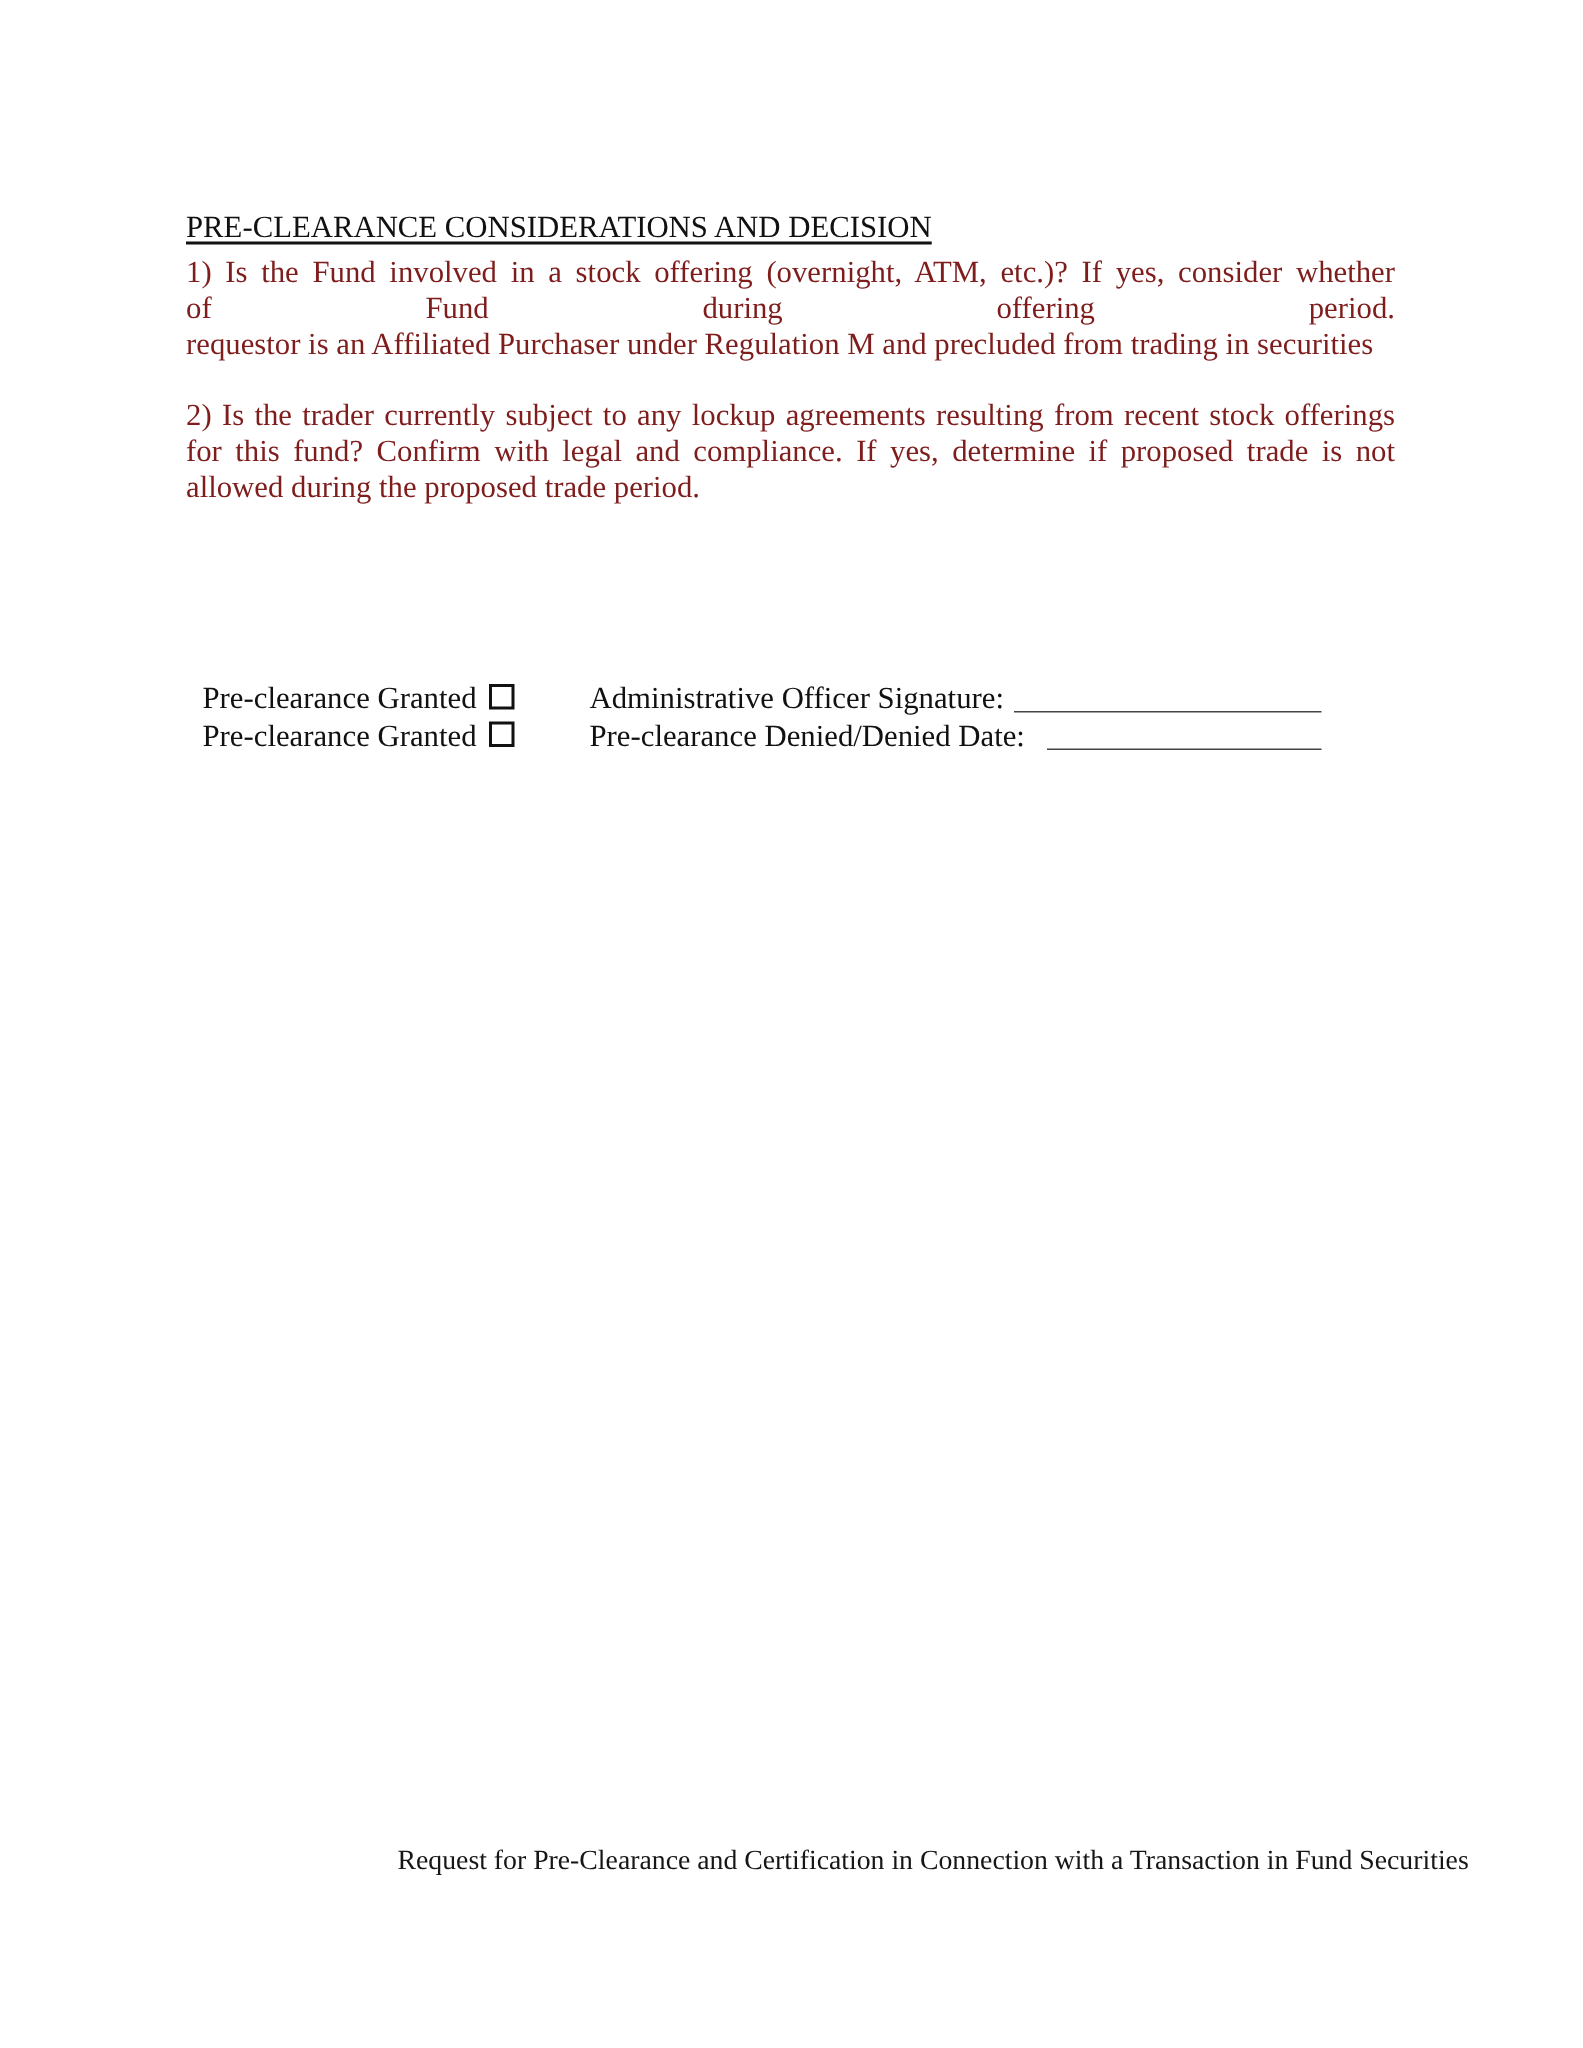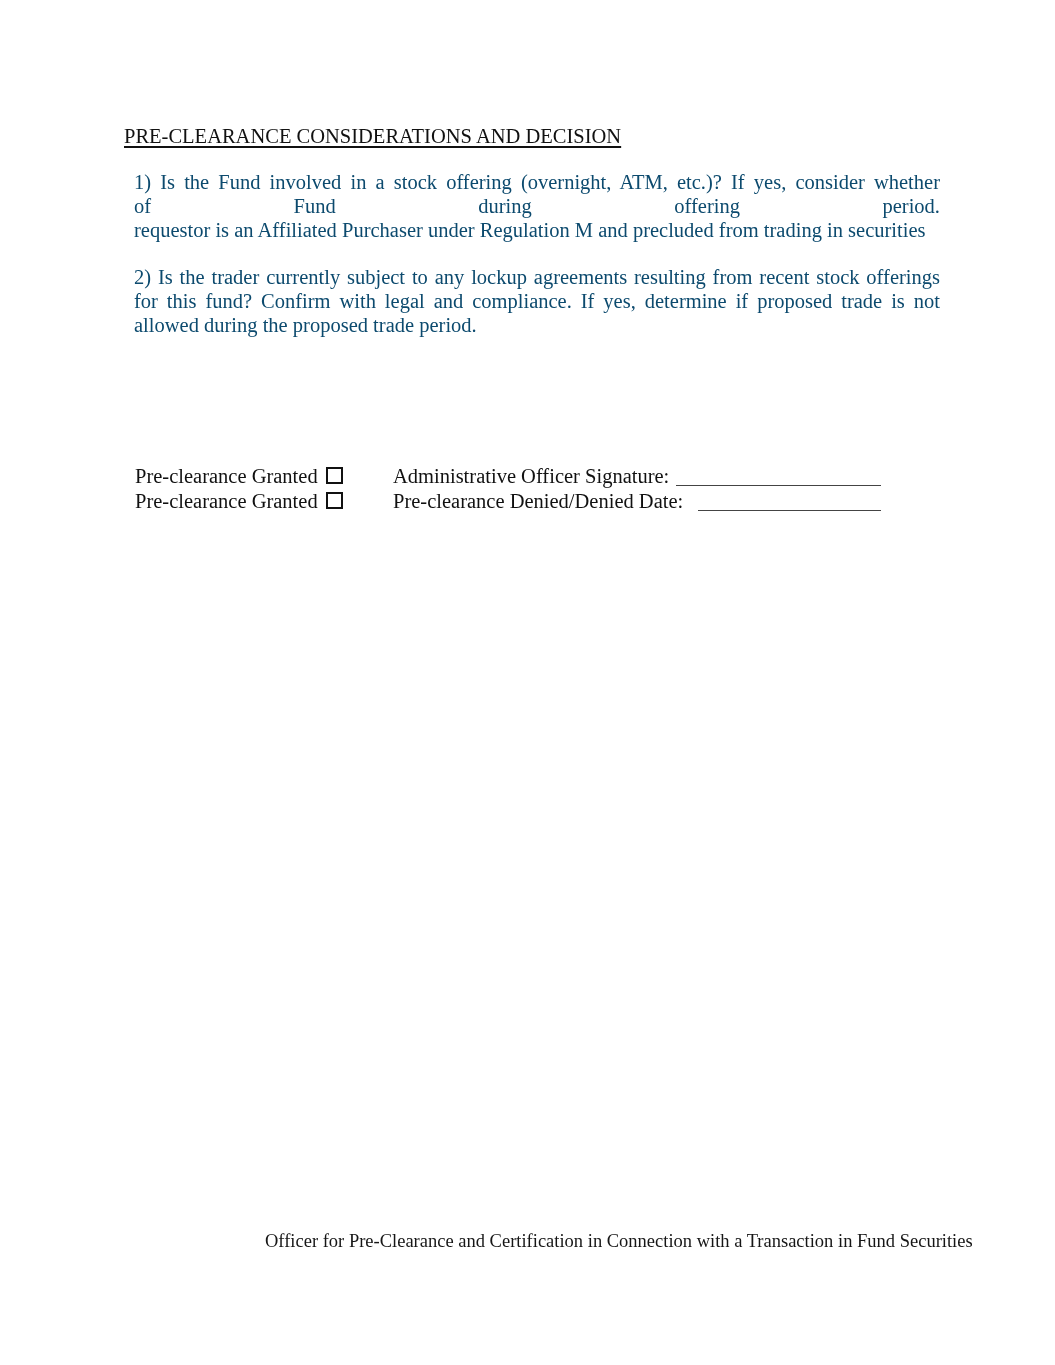--- a/index.html
+++ b/index.html
@@ -12,21 +12,21 @@
     width: 1055px;
     height: 1365px;
     background: #ffffff;
     font-family: "Liberation Serif", "DejaVu Serif", serif;
     color: #111111;
     overflow: hidden;
   }
   .heading {
     position: absolute;
     left: 124px;
-    top: 124px;
+    top: 140px;
     margin: 0;
     font-size: 20.5px;
     font-weight: normal;
     line-height: 24px;
     text-decoration: underline;
     text-underline-offset: 3px;
     white-space: nowrap;
   }
   .questions {
     position: absolute;
@@ -45,21 +45,21 @@
   }
   .jline:not(:last-child)::after {
     content: "";
     display: inline-block;
     width: 100%;
     height: 0;
   }
   .decision {
     position: absolute;
     left: 135px;
-    top: 464px;
+    top: 454px;
     width: 795px;
     display: flex;
     font-size: 20.5px;
   }
   .col-left { width: 258px; flex: 0 0 258px; }
   .col-right { flex: 1 1 auto; }
   .drow {
     height: 25px;
     line-height: 25px;
     white-space: nowrap;
@@ -91,21 +91,21 @@
     color: #161616;
   }
 </style>
 </head>
 <body>
 
 <div class="page">
 
   <h1 class="heading">PRE-CLEARANCE CONSIDERATIONS AND DECISION</h1>
 
-  <div class="questions" id="questions" style="color: #0c4a6e; margin-left: 10px;">
+  <div class="questions" id="questions" style="color: #7f1d1d;">
       <div class="para">
         <div class="jline">1) Is the Fund involved in a stock offering (overnight, ATM, etc.)?  If yes, consider whether</div>
         <div class="jline">of Fund during offering period.</div>
         <div class="jline">requestor is an Affiliated Purchaser under Regulation M and precluded from trading in securities</div>
       </div>
       <div class="para">
         <div class="jline">2) Is the trader currently subject to any lockup agreements resulting from recent stock offerings</div>
         <div class="jline">for this fund?  Confirm with legal and compliance.  If yes, determine if proposed trade is not</div>
         <div class="jline">allowed during the proposed trade period.</div>
       </div>
@@ -123,15 +123,15 @@
     <div class="col-right">
       <div class="drow">
         <span>Administrative Officer Signature:</span><span class="blank-line sig"></span>
       </div>
       <div class="drow">
         <span>Pre-clearance Denied/Denied Date:</span><span class="blank-line date"></span>
       </div>
     </div>
   </div>
 
-  <div class="footer">Officer for Pre-Clearance and Certification in Connection with a Transaction in Fund Securities</div>
+  <div class="footer">Request for Pre-Clearance and Certification in Connection with a Transaction in Fund Securities</div>
 
 </div>
 
 </body></html>

